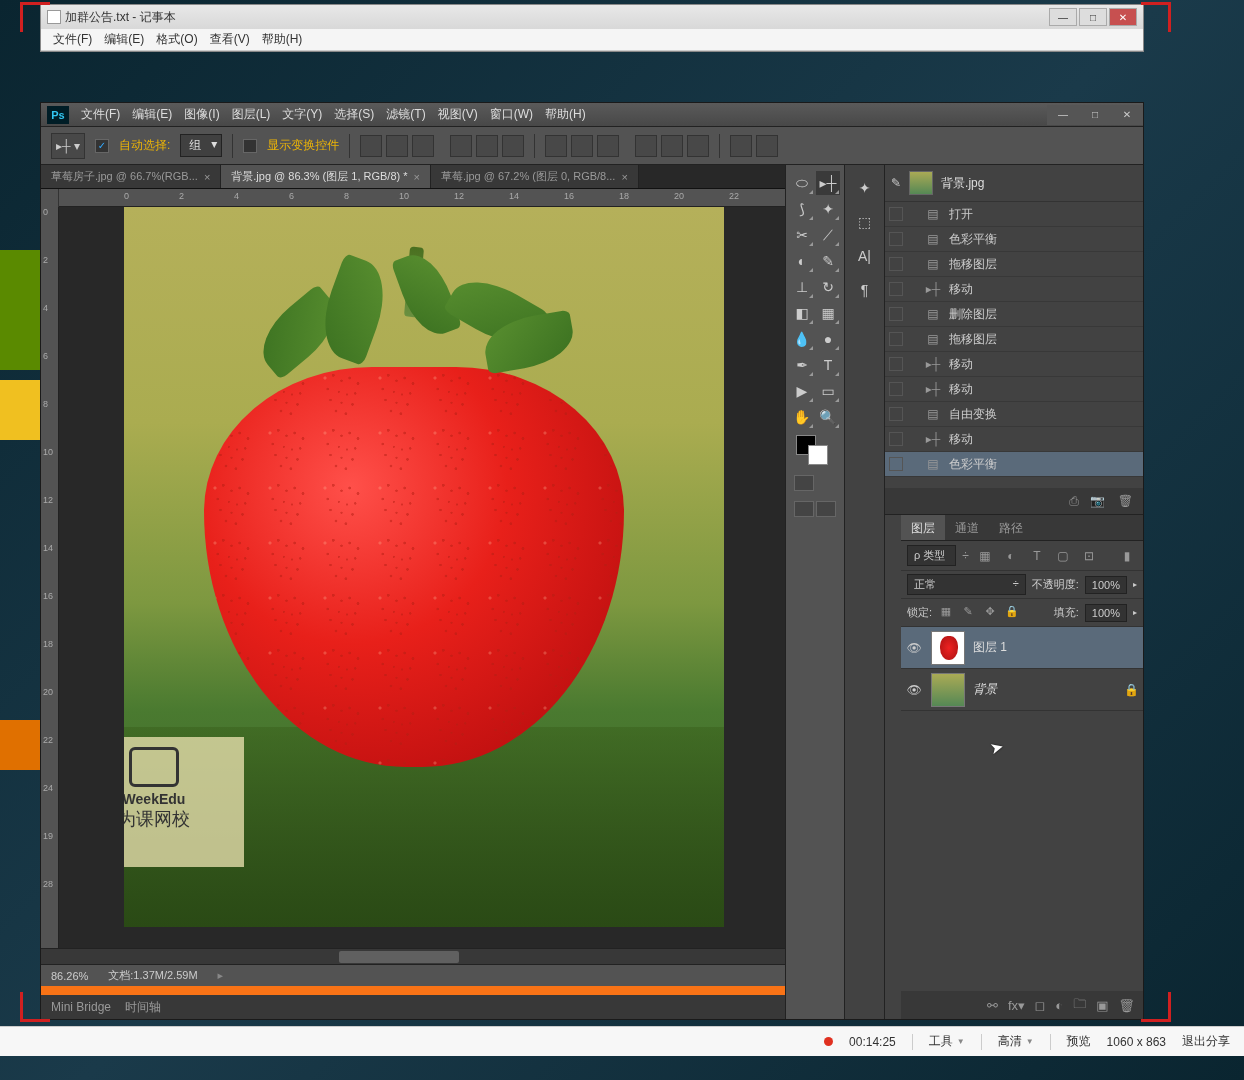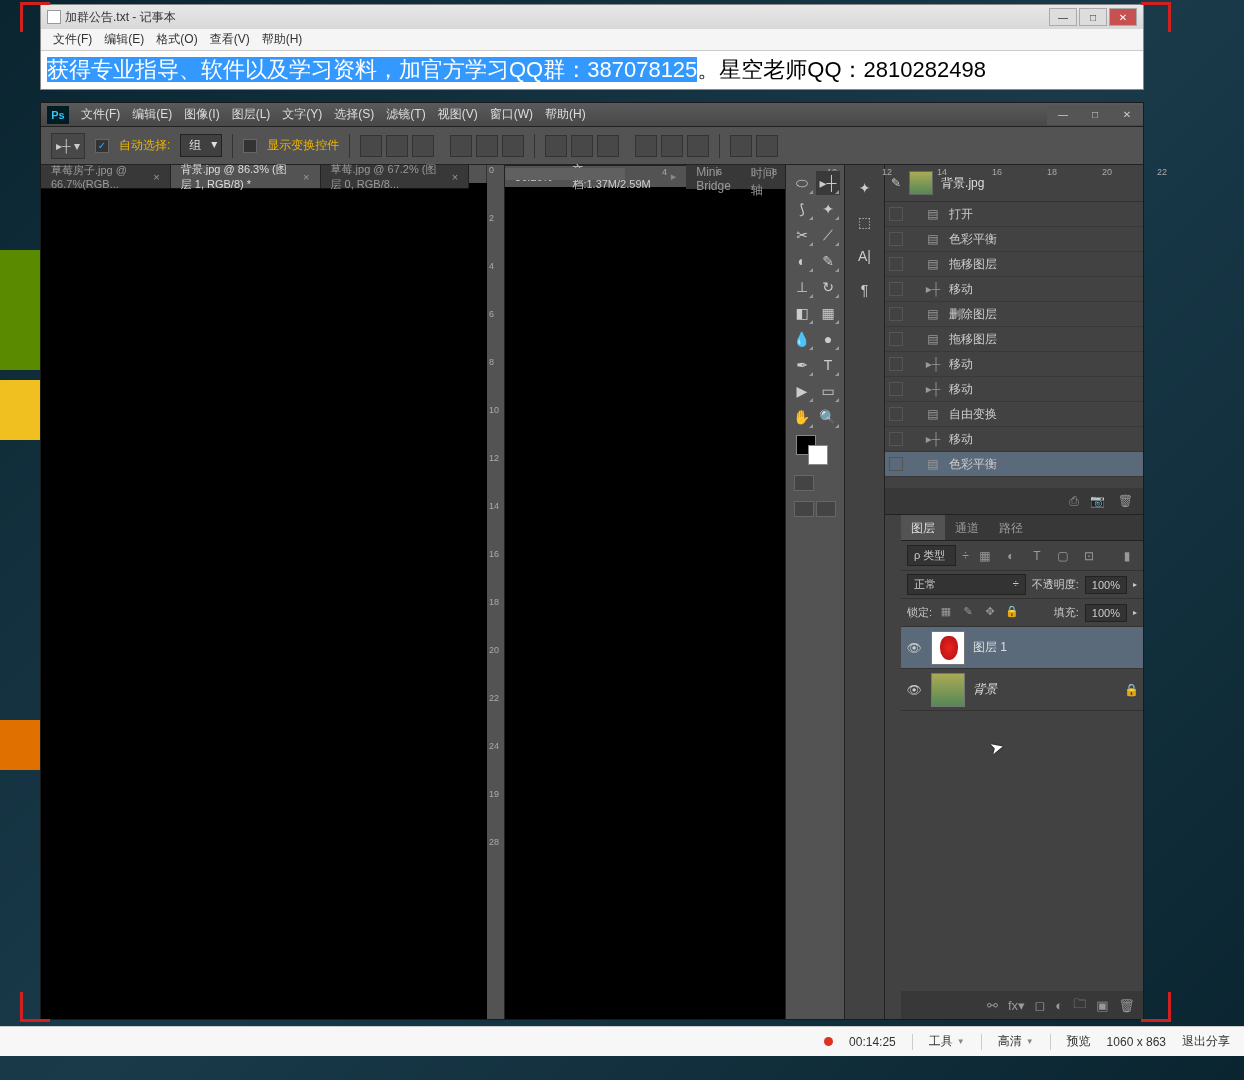--- a/index.html
+++ b/index.html
@@ -79,21 +79,21 @@
 .opt-dropdown { background: #404040; border: 1px solid #222; color: #ddd; padding: 2px 20px 2px 8px; position: relative; }
 .opt-dropdown::after { content: "▾"; position: absolute; right: 4px; }
 .opt-sep { width: 1px; height: 24px; background: #333; }
 .align-icons { display: flex; gap: 4px; }
 .align-icon { width: 22px; height: 22px; background: #484848; border: 1px solid #333; }
 
 
 .ps-body { flex: 1; display: flex; min-height: 0; }
 
 
-.doc-area { flex: 1; display: flex; flex-direction: row; background: #000000; min-width: 0; }
+.doc-area { flex: 1; display: flex; flex-direction: column; background: #f97316; min-width: 0; }
 .doc-tabs { height: 24px; display: flex; background: #282828; border-bottom: 1px solid #111; }
 .doc-tab { padding: 4px 10px; color: #999; font-size: 11px; display: flex; align-items: center; gap: 6px; background: #383838; border-right: 1px solid #222; }
 .doc-tab.active { background: #535353; color: #ddd; }
 .doc-tab .x { color: #999; }
 
 .ruler-h { height: 18px; background: #535353; border-bottom: 1px solid #222; position: relative; display: flex; }
 .ruler-corner { width: 18px; height: 18px; background: #535353; border-right: 1px solid #333; }
 .ruler-ticks { flex: 1; position: relative; color: #aaa; font-size: 9px; }
 .ruler-ticks span { position: absolute; top: 2px; }
 
@@ -151,21 +151,21 @@
 .grass-fore { position: absolute; bottom: 0; left: 0; right: 0; height: 200px;
   background: linear-gradient(180deg, rgba(60,100,30,0.6), #2a4a15);
 }
 .watermark { position: absolute; bottom: 60px; left: -60px; width: 180px; height: 130px; background: rgba(240,230,180,0.75); padding: 6px; text-align: center; font-size: 14px; color: #333; }
 .watermark .logo { width: 50px; height: 40px; border: 3px solid #333; margin: 4px auto; border-radius: 6px; }
 
 .scrollbar-h { height: 16px; background: #383838; border-top: 1px solid #222; position: relative; }
 .scrollbar-h .thumb { position: absolute; top: 2px; left: 40%; width: 120px; height: 12px; background: #606060; border-radius: 2px; }
 
 .status-bar { height: 22px; background: #535353; display: flex; align-items: center; color: #ccc; padding: 6px 10px; gap: 20px; font-size: 11px; border-top: 1px solid #222; }
-.bridge-bar { height: 24px; background: #383838; color: #999; display: flex; padding: 0 10px; font-size: 12px; gap: 14px; }
+.bridge-bar { height: 24px; background: #383838; color: #999; display: flex; align-items: center; padding: 0 10px; font-size: 12px; gap: 14px; margin-top: 9px; }
 
 
 .tools-panel { width: 60px; background: #535353; border-left: 1px solid #222; border-right: 1px solid #222; padding: 6px 4px; }
 .tools-grid { display: grid; grid-template-columns: 1fr 1fr; gap: 2px; }
 .tool-btn { height: 24px; background: #535353; display: flex; align-items: center; justify-content: center; color: #ccc; font-size: 14px; position: relative; }
 .tool-btn.active { background: #3a3a3a; }
 .tool-btn .tri { position: absolute; bottom: 1px; right: 1px; width: 0; height: 0; border-left: 4px solid transparent; border-bottom: 4px solid #999; }
 .swatch-fg { width: 20px; height: 20px; background: #000; border: 1px solid #888; position: relative; margin: 6px 0 0 6px; }
 .swatch-bg { width: 20px; height: 20px; background: #fff; border: 1px solid #888; position: relative; margin: -10px 0 0 18px; }
 .mode-icons { display: flex; gap: 2px; margin-top: 10px; padding: 0 4px; }
@@ -252,23 +252,20 @@
       <div class="win-btn close">✕</div>
     </div>
   </div>
   <div class="notepad-menu" id="notepad-menu">
       <span>文件(F)</span>
       <span>编辑(E)</span>
       <span>格式(O)</span>
       <span>查看(V)</span>
       <span>帮助(H)</span>
     </div>
-  <div class="notepad-content">
-    <span class="highlight">获得专业指导、软件以及学习资料，加官方学习QQ群：387078125</span><span>。星空老师QQ：2810282498</span>
-  </div>
 </div>
 
 <div class="ps-window">
   <div class="ps-titlebar">
     <div class="ps-logo">Ps</div>
     <div id="ps-menu" style="display:flex;">
         <span class="ps-menu-item">文件(F)</span>
         <span class="ps-menu-item">编辑(E)</span>
         <span class="ps-menu-item">图像(I)</span>
         <span class="ps-menu-item">图层(L)</span>
@@ -379,20 +376,25 @@
             <div class="strawberry">
               <div class="berry"></div>
               <div class="leaves">
                 <div class="stem"></div>
                 <div class="leaf l1"></div>
                 <div class="leaf l2"></div>
                 <div class="leaf l3"></div>
                 <div class="leaf l4"></div>
                 <div class="leaf l5"></div>
               </div>
+            </div>
+            <div class="watermark">
+              <div class="logo"></div>
+              <div style="font-weight:bold">WeekEdu</div>
+              <div style="font-size:18px">为课网校</div>
             </div>
           </div>
         </div>
       </div>
       <div class="scrollbar-h">
           <div class="thumb"></div>
         </div>
       <div class="status-bar">
         <span>86.26%</span>
         <span>文档:1.37M/2.59M</span>

